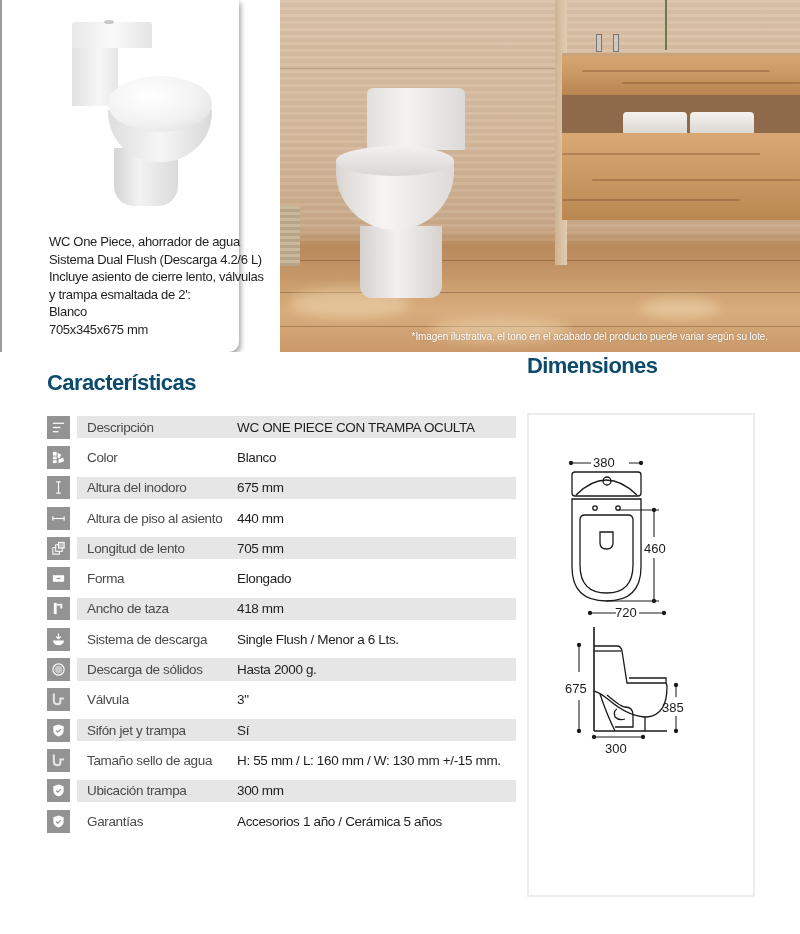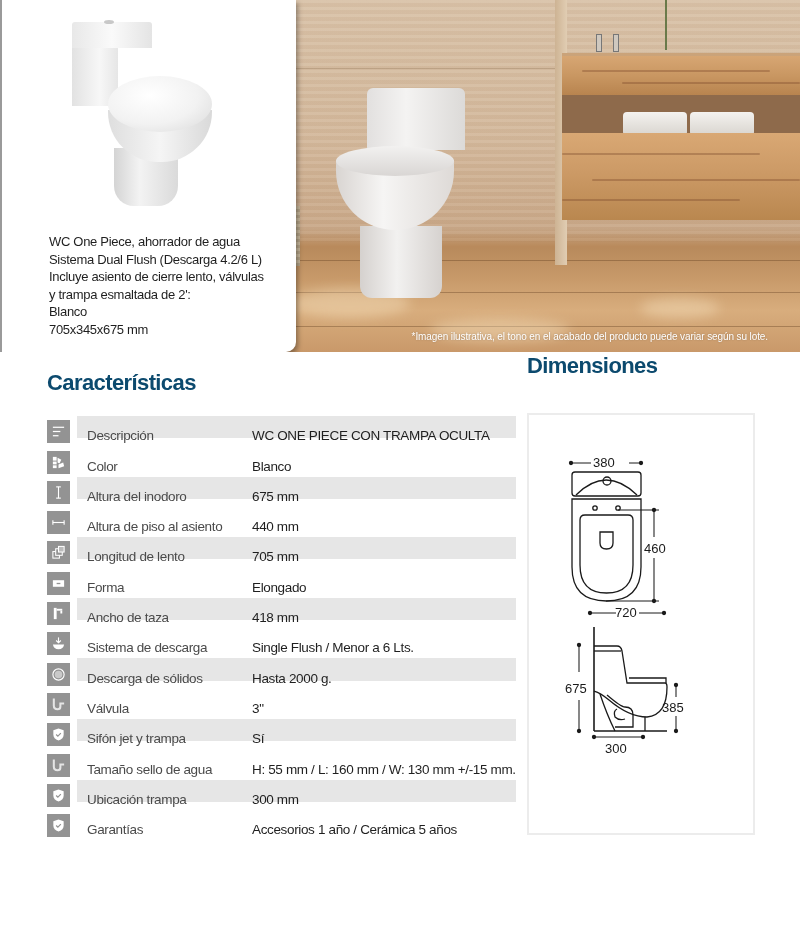--- a/index.html
+++ b/index.html
@@ -34,21 +34,21 @@
     background: linear-gradient(90deg, #e2e0df, #f4f3f2 40%, #dcdad8); border-radius: 6px 6px 0 0; }
   .scene-toilet-seat { position: absolute; left: 56px; top: 146px; width: 118px; height: 30px; border-radius: 50%;
     background: linear-gradient(180deg, #f2f1f0, #d9d6d4); }
   .scene-toilet-bowl { position: absolute; left: 56px; top: 160px; width: 118px; height: 70px; border-radius: 0 0 60px 60px;
     background: linear-gradient(90deg, #d9d5d2, #f6f5f4 40%, #dedad7); }
   .scene-toilet-base { position: absolute; left: 80px; top: 226px; width: 82px; height: 72px; border-radius: 0 0 12px 12px;
     background: linear-gradient(90deg, #d5d1ce, #f2f1f0 45%, #d6d2cf); }
   .disclaimer { position: absolute; right: 32px; top: 331px; font-size: 10px; color: #ffffff;
     letter-spacing: -0.1px; text-shadow: 0 0 2px rgba(0,0,0,0.25); white-space: nowrap; }
 
-  .card { position: absolute; left: 0; top: 0; width: 296px; height: 352px; background: #ffffff;
+  .card { position: absolute; left: 0; top: 0; width: 239px; height: 352px; background: #ffffff;
     border-radius: 0 0 10px 0; box-shadow: 2px 3px 5px rgba(0,0,0,0.35); border-left: 2px solid #9a9a9a; }
   .product { position: absolute; left: 66px; top: 14px; width: 150px; height: 196px; }
   .p-tank { position: absolute; left: 4px; top: 8px; width: 80px; height: 26px; border-radius: 3px 3px 0 0;
     background: linear-gradient(90deg, #e8e8e8, #fafafa 50%, #e4e4e4); }
   .p-button { position: absolute; left: 36px; top: 6px; width: 10px; height: 4px; border-radius: 50%; background: #c8c8c8; }
   .p-body { position: absolute; left: 4px; top: 32px; width: 46px; height: 60px;
     background: linear-gradient(90deg, #e2e2e2, #f7f7f7 60%, #e6e6e6); }
   .p-lid { position: absolute; left: 40px; top: 62px; width: 104px; height: 56px; border-radius: 50%;
     background: radial-gradient(ellipse at 40% 35%, #ffffff 0%, #f2f2f2 55%, #d9d9d9 100%); }
   .p-bowl { position: absolute; left: 40px; top: 96px; width: 104px; height: 52px; border-radius: 0 0 50px 50px;
@@ -58,33 +58,33 @@
   .card-text { position: absolute; left: 47px; top: 233px; font-size: 13px; line-height: 17.6px; color: #1f1f1f; letter-spacing: -0.3px; }
   .card-text div { white-space: nowrap; }
 
   
   .h-title { position: absolute; font-size: 22px; font-weight: bold; color: #0c4a6e; letter-spacing: -0.6px; }
   .h-car { left: 47px; top: 370px; }
   .h-dim { left: 527px; top: 353px; }
 
   
   .specs { position: absolute; left: 47px; top: 413px; width: 469px; }
-  .row { position: relative; height: 30.3px; display: flex; align-items: flex-end; }
+  .row { position: relative; height: 30.3px; display: flex; align-items: center; }
   .row .bg { position: absolute; left: 30px; right: 0; top: 3px; bottom: 5px; }
   .row.shaded .bg { background: #e6e6e6; }
   .icon-box { position: relative; width: 23px; height: 23px; background: #939393; margin-top: -2px;
     display: flex; align-items: center; justify-content: center; z-index: 1; }
   .icon-box svg { width: 15px; height: 15px; }
   .label { position: relative; z-index: 1; margin-left: 17px; width: 150px; font-size: 13.5px; color: #4a4a4a;
     letter-spacing: -0.35px; white-space: nowrap; margin-top: -2px; }
-  .value { position: relative; z-index: 1; margin-left: 15px; font-size: 13.5px; color: #1f1f1f;
+  .value { position: relative; z-index: 1; margin-left: 0; font-size: 13.5px; color: #1f1f1f;
     letter-spacing: -0.35px; white-space: nowrap; margin-top: -2px; }
 
   
-  .dim-box { position: absolute; left: 527px; top: 413px; width: 228px; height: 422px; border: 2px solid #ececec; background: #fff; }
+  .dim-box { position: absolute; left: 527px; top: 413px; width: 228px; height: 484px; border: 2px solid #ececec; background: #fff; }
   .dim-svg { position: absolute; left: 0; top: 0; }
 </style>
 </head>
 <body>
 
 <div class="hero">
   <div class="scene">
     <div class="wall-lines"></div>
     <div class="wall-seam"></div>
     <div class="floor">

